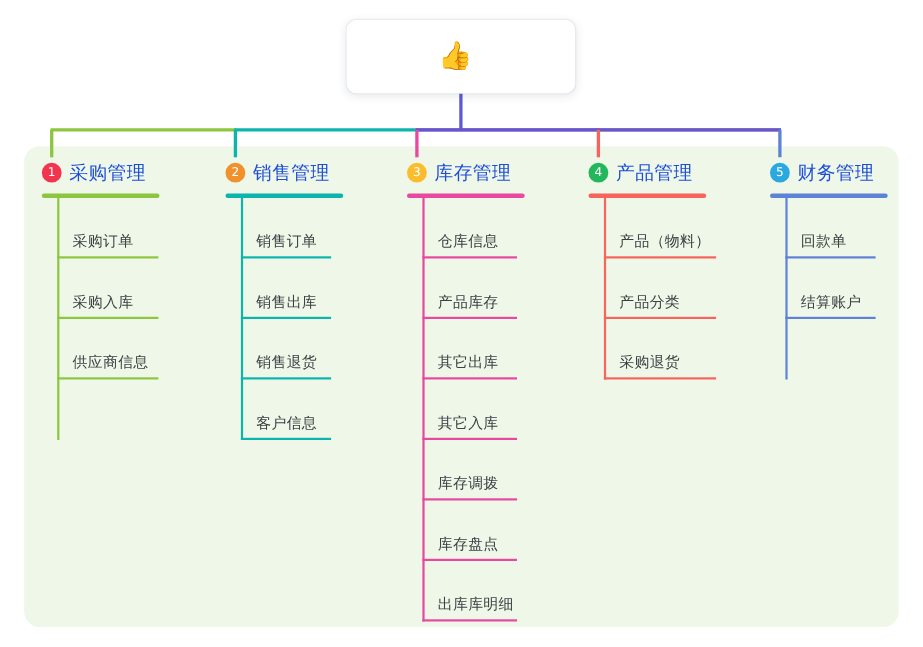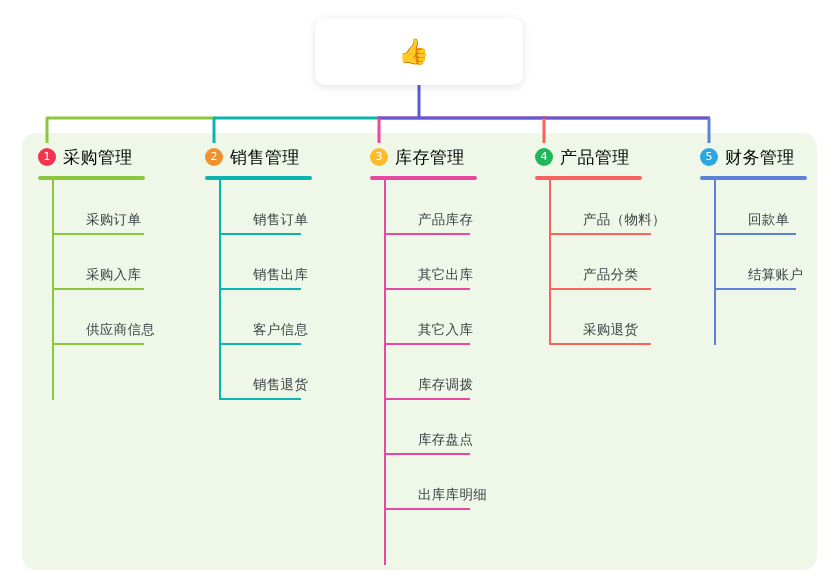--- a/index.html
+++ b/index.html
@@ -84,21 +84,21 @@
     font-size: 11px;
     line-height: 18px;
     text-align: center;
     display: inline-block;
     margin-right: 7px;
     flex: 0 0 auto;
     font-family: "DejaVu Sans", sans-serif;
   }
   .branch-title {
     font-size: 17px;
-    color: #000000;
+    color: #1d4ed8;
     letter-spacing: 0.4px;
   }
   .branch-rule {
     height: 4px;
     border-radius: 2px;
     margin-top: 7px;
   }
 
   
   .leaves {
@@ -119,21 +119,20 @@
     display: flex;
     align-items: flex-end;
     padding-bottom: 6px;
     padding-left: 14px;
   }
   .leaf-label {
     font-size: 13.5px;
     color: #3c4043;
     white-space: nowrap;
     letter-spacing: 0.3px;
-    margin-left: 20px;
   }
   .leaf-rule {
     position: absolute;
     left: 0;
     bottom: 0;
     height: 2px;
   }
 </style>
 </head>
 <body>
@@ -191,38 +190,42 @@
         <div class="leaf-trunk" style="background: rgb(11, 181, 173); height: 220px;"></div>
         <div class="leaf">
           <span class="leaf-label">销售订单</span>
           <div class="leaf-rule" style="width: 82px; background: rgb(11, 181, 173);"></div>
         </div>
         <div class="leaf">
           <span class="leaf-label">销售出库</span>
           <div class="leaf-rule" style="width: 82px; background: rgb(11, 181, 173);"></div>
         </div>
         <div class="leaf">
+          <span class="leaf-label">销售退货</span>
+          <div class="leaf-rule" style="width: 82px; background: rgb(11, 181, 173);"></div>
+        </div>
+        <div class="leaf">
           <span class="leaf-label">客户信息</span>
-          <div class="leaf-rule" style="width: 82px; background: rgb(11, 181, 173);"></div>
-        </div>
-        <div class="leaf">
-          <span class="leaf-label">销售退货</span>
           <div class="leaf-rule" style="width: 82px; background: rgb(11, 181, 173);"></div>
         </div>
       </div>
     </div>
     <div class="branch" style="left: 370px;">
       <div class="branch-head">
         <span class="badge" style="background: rgb(251, 188, 46);">3</span>
         <span class="branch-title">库存管理</span>
       </div>
       <div class="branch-rule" style="width: 107px; background: rgb(232, 72, 159);"></div>
       <div class="leaves">
         <div class="leaf-trunk" style="background: rgb(232, 72, 159); height: 385px;"></div>
         <div class="leaf">
+          <span class="leaf-label">仓库信息</span>
+          <div class="leaf-rule" style="width: 86px; background: rgb(232, 72, 159);"></div>
+        </div>
+        <div class="leaf">
           <span class="leaf-label">产品库存</span>
           <div class="leaf-rule" style="width: 86px; background: rgb(232, 72, 159);"></div>
         </div>
         <div class="leaf">
           <span class="leaf-label">其它出库</span>
           <div class="leaf-rule" style="width: 86px; background: rgb(232, 72, 159);"></div>
         </div>
         <div class="leaf">
           <span class="leaf-label">其它入库</span>
           <div class="leaf-rule" style="width: 86px; background: rgb(232, 72, 159);"></div>

